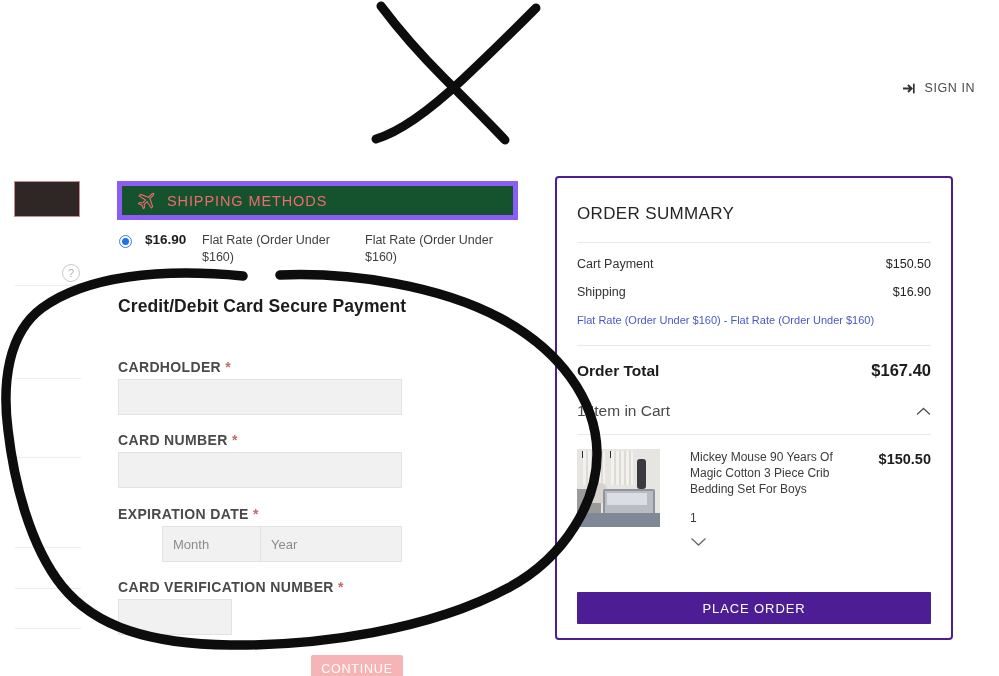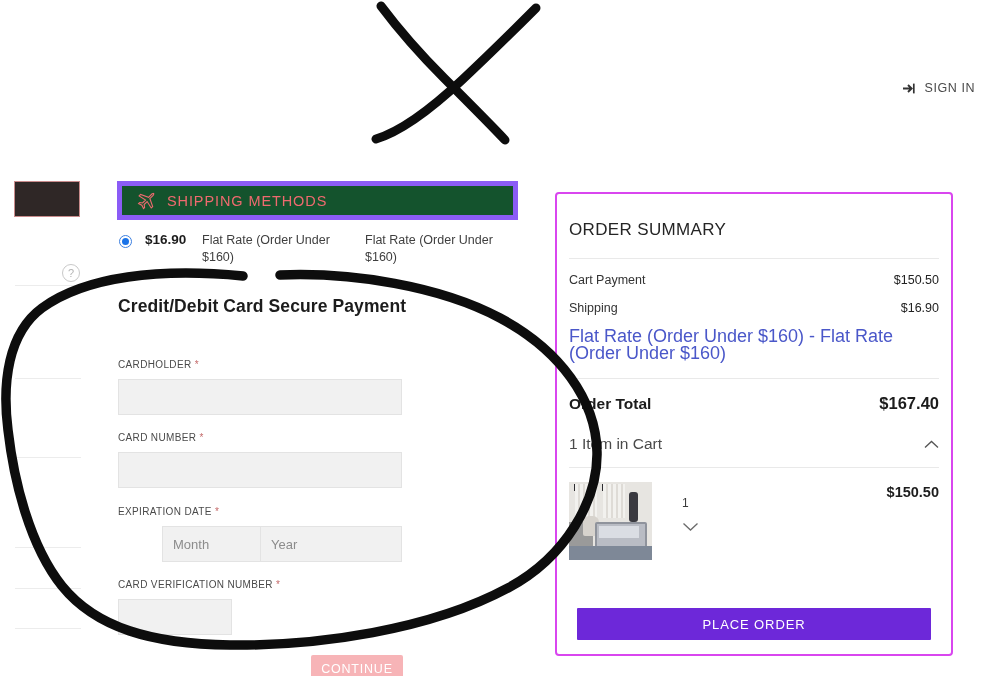--- a/index.html
+++ b/index.html
@@ -75,21 +75,21 @@
     position: absolute; left: 248px; top: 0; width: 130px;
     font-size: 12.5px; color: #3f3f3f; line-height: 17px;
   }
 
   
   .pay-title {
     position: absolute; left: 118px; top: 296px;
     font-size: 17.5px; font-weight: bold; color: #1c1c1c; letter-spacing: .1px;
   }
   .field-label {
-    position: absolute; font-size: 10px; color: #4a4a4a; letter-spacing: .35px;
+    position: absolute; font-size: 14px; color: #4a4a4a; letter-spacing: .35px; font-weight: bold;
   }
   .req { color: #c46a6a; }
   .txt-input {
     position: absolute; background: #f1f1f1; border: 1px solid #e3e3e3;
     font-family: "Liberation Sans", sans-serif; font-size: 13px; color: #555;
     padding: 0 10px;
   }
   .txt-input::placeholder { color: #8c8c8c; }
 
   .lbl-cardholder { left: 118px; top: 359px; }
@@ -107,36 +107,36 @@
     width: 92px; height: 28px;
     background: #f7b4b7; border: none; border-radius: 2px;
     color: #ffffff; font-size: 12.5px; letter-spacing: .8px;
     font-family: "Liberation Sans", sans-serif;
     display: flex; align-items: center; justify-content: center;
     cursor: not-allowed;
   }
 
   
   .summary {
-    position: absolute; left: 555px; top: 192px;
+    position: absolute; left: 555px; top: 176px;
     width: 398px; height: 464px;
-    background: #fff; border: 2px solid #d946ef; border-radius: 4px;
-    padding: 0 12px;
+    background: #fff; border: 2px solid #4c1d95; border-radius: 4px;
+    padding: 0 20px;
   }
   .summary-title {
     margin-top: 26px; font-size: 17px; color: #252525; letter-spacing: .35px;
   }
   .sum-divider { height: 1px; background: #e9e9e9; margin-top: 18px; }
   .sum-line {
     display: flex; justify-content: space-between; align-items: baseline;
     margin-top: 14px; font-size: 12.5px; color: #333;
   }
   .sum-line .val { font-size: 12.5px; color: #222; }
   .ship-desc {
-    margin-top: 13px; font-size: 18px; line-height: 17px;
+    margin-top: 13px; font-size: 11px; line-height: 17px;
     color: #4a57c9; cursor: pointer;
   }
   .total-divider { height: 1px; background: #e9e9e9; margin-top: 16px; }
   .total-line {
     display: flex; justify-content: space-between; align-items: baseline;
     margin-top: 15px;
   }
   .total-line .lab { font-size: 15.5px; font-weight: bold; color: #1c1c1c; }
   .total-line .val { font-size: 16.5px; font-weight: bold; color: #1c1c1c; }
 
@@ -180,21 +180,21 @@
   .item-info { flex: 1; padding-left: 30px; padding-right: 8px; }
   .item-name { font-size: 12px; line-height: 16px; color: #3b3b3b; width: 178px; }
   .item-qty { margin-top: 14px; font-size: 12px; color: #3b3b3b; }
   .item-chev { margin-top: 12px; color: #6b6b6b; display: flex; cursor: pointer; }
   .item-price {
     font-size: 14.5px; font-weight: bold; color: #1c1c1c; white-space: nowrap;
     padding-top: 2px;
   }
   .place-order {
     position: absolute; left: 20px; right: 20px; top: 414px;
-    height: 32px; background: #6d28d9; border: none; border-radius: 1px;
+    height: 32px; background: #4c1d95; border: none; border-radius: 1px;
     color: #fff; font-size: 13px; letter-spacing: .9px;
     font-family: "Liberation Sans", sans-serif;
     display: flex; align-items: center; justify-content: center; cursor: pointer;
   }
 
   
   .annot { position: absolute; left: 0; top: 0; width: 999px; height: 676px; pointer-events: none; }
 </style>
 </head>
 <body>
@@ -307,20 +307,21 @@
           <div class="curtainR"></div>
         <div class="lamp"></div>
           <div class="floor"></div>
         <div class="dresser"></div>
           <div class="chair"></div>
         <div class="crib"></div>
           <div class="crib2"></div>
           <div class="rug"></div>
       </div>
       <div class="item-info">
+        <div class="item-name">Mickey Mouse 90 Years Of Magic Cotton 3 Piece Crib Bedding Set For Boys</div>
         <div class="item-qty">1</div>
         <div class="item-chev">
           <svg width="17" height="10" viewBox="0 0 17 10">
               <path d="M1.5 1.5 L8.5 8 L15.5 1.5" stroke="#6b6b6b" stroke-width="1.3" fill="none"></path>
             </svg>
         </div>
       </div>
       <div class="item-price">$150.50</div>
     </div>
 

